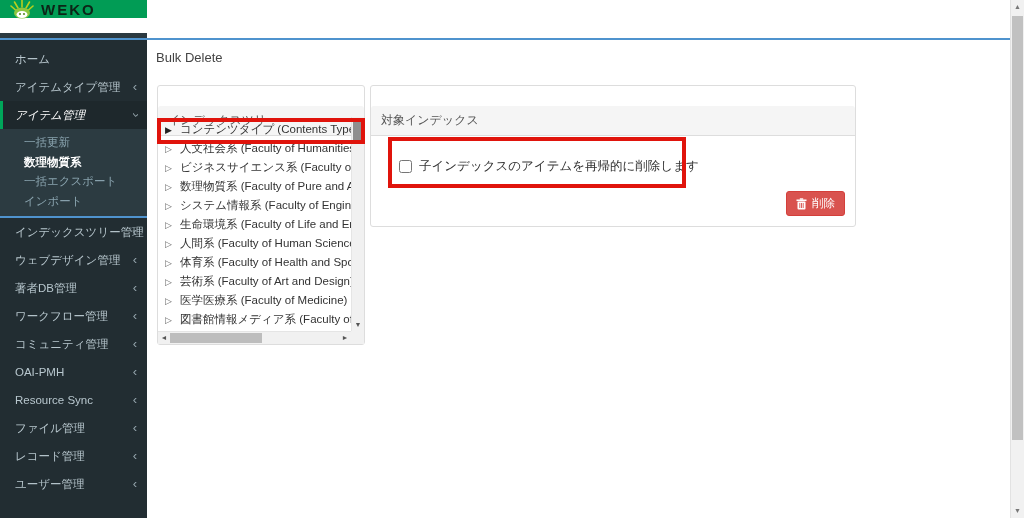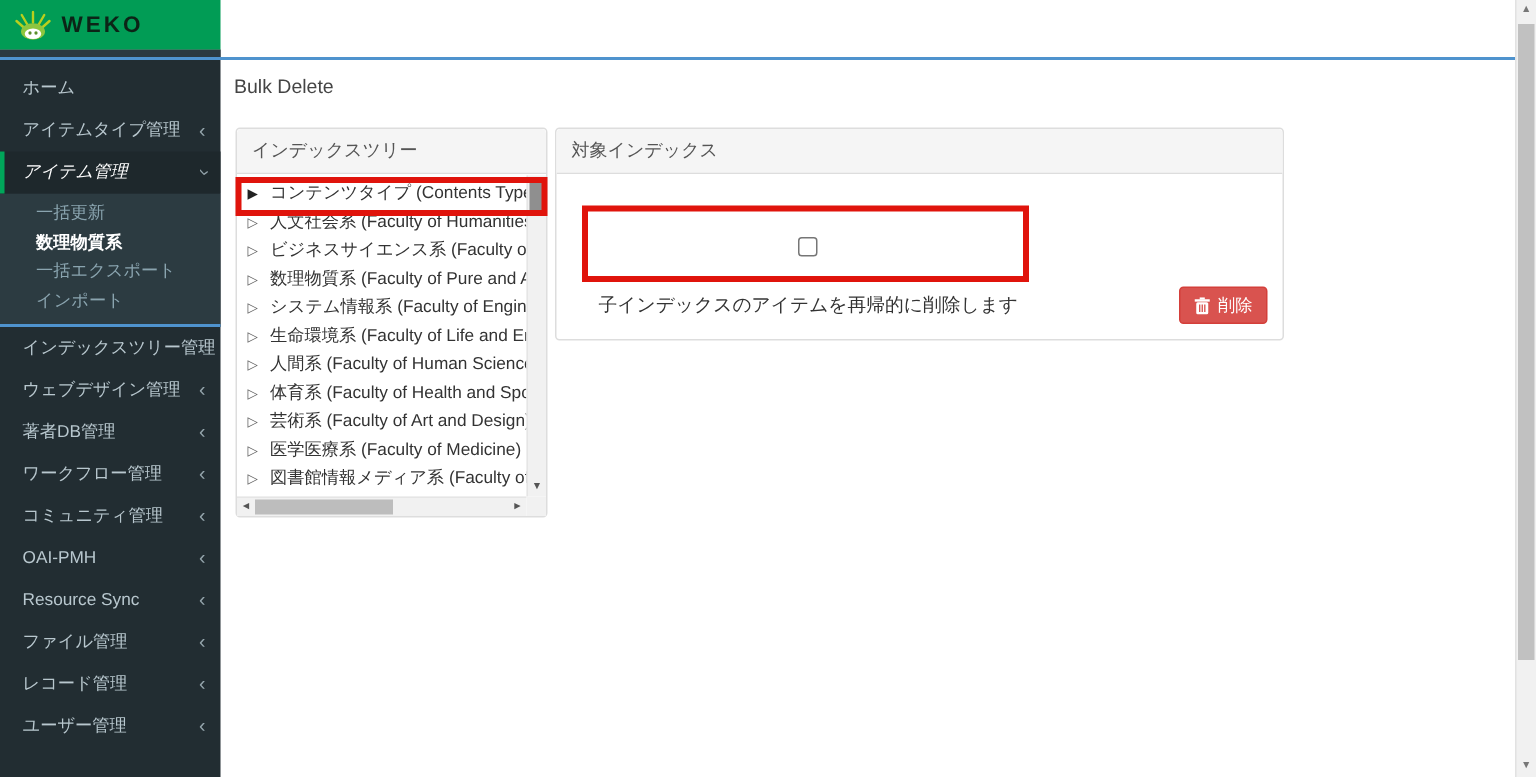--- a/index.html
+++ b/index.html
@@ -6,21 +6,21 @@
   html,body { width:1024px; height:518px; overflow:hidden; }
   body {
     position:relative;
     font-family:"Liberation Sans","DejaVu Sans",sans-serif;
     background:#fff;
   }
 
   
   .header { position:absolute; left:0; top:0; width:1010px; height:40px; z-index:20; }
   .logo {
-    position:absolute; left:0; top:0; width:147px; height:33px;
+    position:absolute; left:0; top:0; width:147px; height:18px;
     background:#019c55; display:flex; align-items:center; gap:7px;
     padding-left:10px; cursor:pointer;
   }
   .logo-strip { position:absolute; left:0; top:33px; width:147px; height:5px; background:#2b3940; }
   .logo-text { color:#0c2417; font-size:15px; font-weight:bold; letter-spacing:2px; }
   .navbar { position:absolute; left:147px; top:0; width:863px; height:38px; background:#00a65a; }
   .header-underline { position:absolute; left:0; top:38px; width:1010px; height:2px; background:#4f93ce; }
   .hamburger { position:absolute; left:12px; top:12px; width:16px; height:14px; padding:2px; cursor:pointer; }
   .hamburger i { display:block; width:12px; height:2px; background:rgba(255,255,255,.85); margin:0 0 2px 0; }
   .user-menu {
@@ -51,21 +51,21 @@
   .subitem { padding:4px 10px 4px 24px; font-size:11.5px; line-height:11.5px; color:#8aa4af; cursor:pointer; white-space:nowrap; }
   .subitem.active { color:#fff; font-weight:bold; }
 
   
   .page-title { position:absolute; left:156px; top:50px; font-size:13px; color:#444; z-index:5; }
 
   .panel { position:absolute; background:#fff; border:1px solid #ddd; border-radius:3px; z-index:5; }
   .panel-hd {
     height:30px; line-height:29px; padding:0 10px; background:#f5f5f5;
     border-bottom:1px solid #ddd; font-size:12px; color:#555; border-radius:3px 3px 0 0;
-    white-space:nowrap; overflow:hidden;
+    white-space:nowrap; overflow:hidden;margin-top:20px;
   }
 
   .tree-panel { left:157px; top:85px; width:208px; height:260px; }
   .tree-body { position:absolute; left:0; top:31px; right:0; bottom:0; }
   .tree-list { position:absolute; left:0; top:0; right:13px; bottom:13px; overflow:hidden; padding:3px 0 0 7px; }
   .trow { height:19px; line-height:19px; font-size:11.5px; color:#333; white-space:nowrap; cursor:pointer; }
   .tri { display:inline-block; width:15px; font-size:9px; color:#666; }
   .trow .tri::before { content:"\25B7"; }
   .trow.sel .tri { color:#222; }
   .trow.sel .tri::before { content:"\25B6"; }
@@ -74,21 +74,21 @@
   .vthumb { position:absolute; left:1px; right:1px; top:2px; height:21px; background:#8f8f8f; cursor:pointer; }
   .vscroll .arrow { position:absolute; bottom:0; width:100%; height:12px; line-height:12px; text-align:center; font-size:7px; color:#555; cursor:pointer; }
   .hscroll { position:absolute; left:0; right:13px; bottom:0; height:13px; background:#f1f1f1; border-top:1px solid #e5e5e5; }
   .hscroll .arrow { position:absolute; top:0; width:12px; height:12px; line-height:12px; text-align:center; font-size:7px; color:#555; cursor:pointer; }
   .hscroll .arrow.l { left:0; }
   .hscroll .arrow.r { right:0; }
   .hthumb { position:absolute; left:12px; width:92px; top:1px; bottom:1px; background:#bdbdbd; cursor:pointer; }
   .scroll-corner { position:absolute; right:0; bottom:0; width:13px; height:13px; background:#f1f1f1; }
 
   .target-panel { left:370px; top:85px; width:486px; height:142px; }
-  .cbrow { position:absolute; left:28px; top:72px; display:flex; align-items:center; gap:24px; font-size:12.5px; color:#333;flex-direction:column; }
+  .cbrow { position:absolute; left:28px; top:72px; display:flex; align-items:center; gap:7px; font-size:12.5px; color:#333; }
   .cbrow input { width:13px; height:13px; margin:0; cursor:pointer; }
   .delete-btn {
     position:absolute; right:10px; bottom:10px; background:#d9534f; border:1px solid #d43f3a;
     color:#fff; font-size:11.5px; padding:4px 9px; border-radius:3px; cursor:pointer;
     display:flex; align-items:center; gap:5px; font-family:inherit;margin-left:12px;
   }
 
   
   .anno { position:absolute; border:4px solid #e0140c; pointer-events:none; z-index:40; }
   .anno1 { left:157px; top:118px; width:208px; height:26px; }

